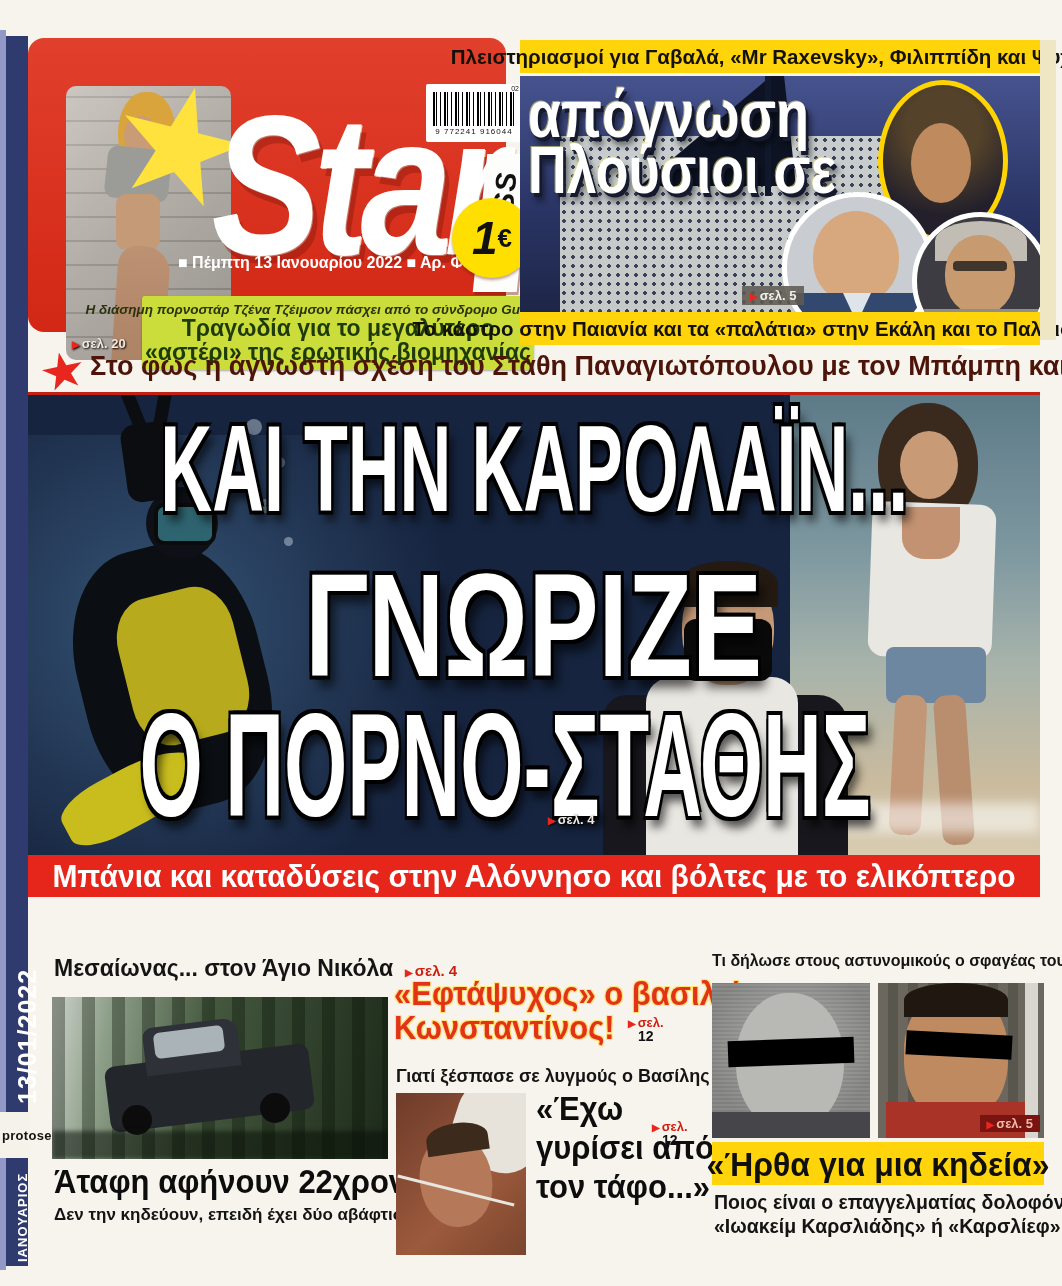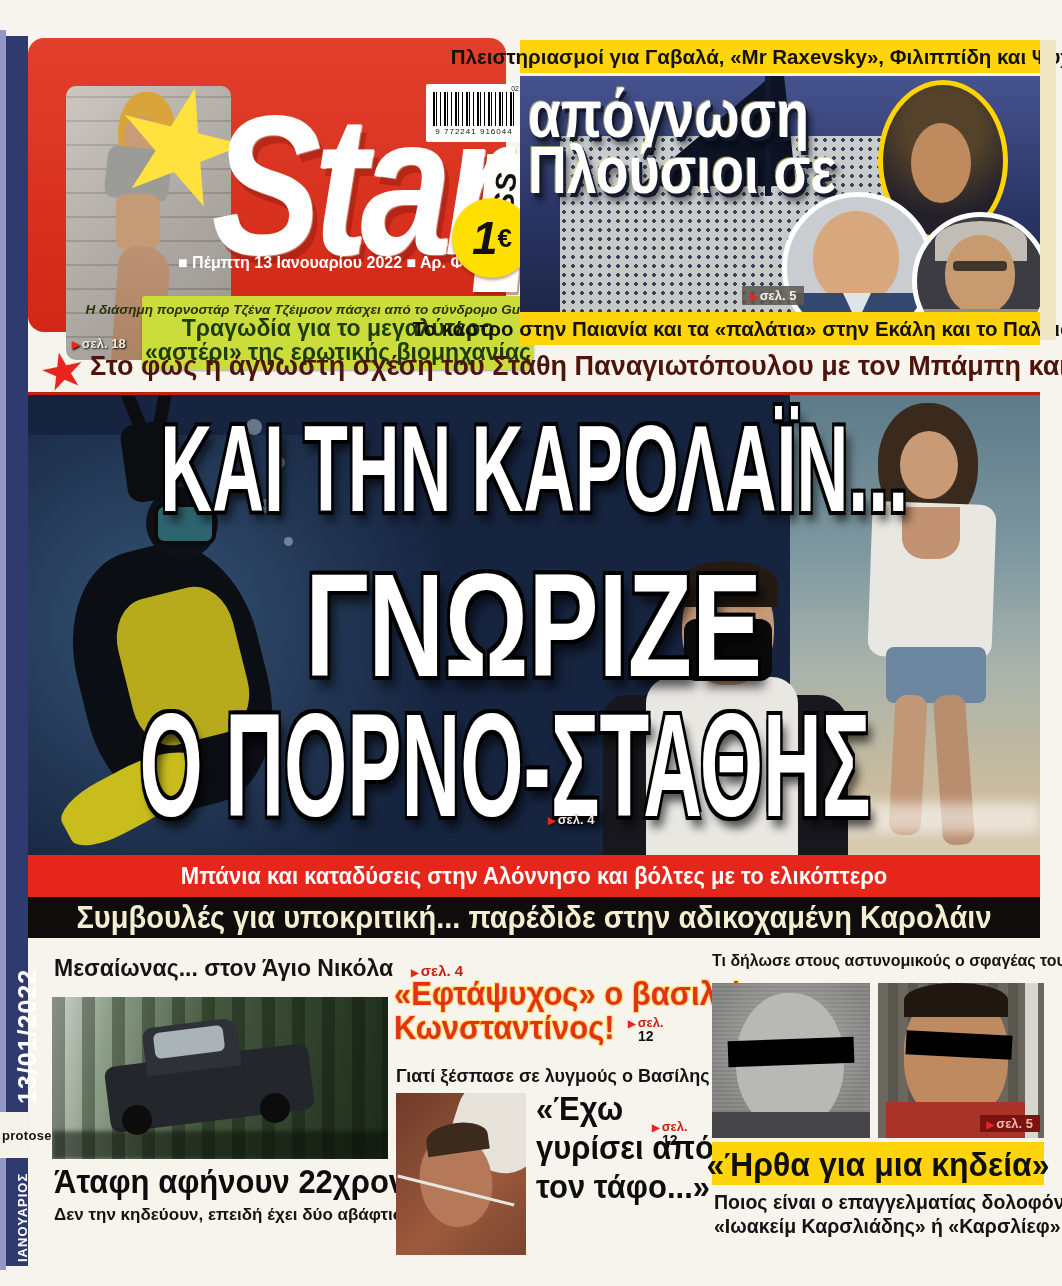--- a/index.html
+++ b/index.html
@@ -129,28 +129,28 @@
   .man-mask{position:absolute;left:656px;top:224px;width:88px;height:62px;background:#0a0a0a;border-radius:12px;}
   .hl{position:absolute;left:0;right:0;display:flex;justify-content:center;color:#fff;font-weight:800;
       text-shadow:3px 3px 0 #000,-3px 3px 0 #000,3px -3px 0 #000,-3px -3px 0 #000,7px 8px 10px rgba(0,0,0,.65);}
   .hl1{top:4px;}  .hl1 .cond{font-size:97px;transform:scale(.74,1.26);}
   .hl2{top:146px;} .hl2 .cond{font-size:113px;transform:scale(.93,1.3);}
   .hl3{top:286px;justify-content:center;} .hl3 .cond{font-size:113px;transform:scale(.72,1.3) translateX(-40px);}
   .badge-main{left:548px;top:812px;color:#efe9e2;font-weight:700;font-size:13px;text-shadow:1px 1px 2px #000;}
 
   
   .strip-red{left:28px;top:855px;width:1012px;height:42px;background:#e6261a;color:#fff;
-             font-weight:800;font-size:22px;}
+             font-weight:800;font-size:30px;}
   .strip-red .cond{transform:scaleY(1.05);}
   .strip-black{left:28px;top:897px;width:1012px;height:41px;background:#0e0d0b;color:#f3edd2;
                font-weight:800;font-size:29px;}
   .strip-black .cond{transform:scaleY(1.05);}
 
   
-  .bl-h1{left:54px;top:955px;font-weight:800;font-size:23px;color:#141414;display:flex;align-items:baseline;gap:18px;}
+  .bl-h1{left:54px;top:955px;font-weight:800;font-size:23px;color:#141414;display:flex;align-items:baseline;gap:12px;}
   .page-red{color:#cc1f10;font-weight:700;font-size:15px;}
   .bl-photo{left:52px;top:997px;width:336px;height:162px;overflow:hidden;
      background:linear-gradient(100deg,#cfd3cc 0%,#8fa08a 16%,#44583e 45%,#1d2a1a 100%);}
   .trees{position:absolute;left:0;top:0;width:100%;height:100%;
      background:repeating-linear-gradient(90deg,rgba(8,18,6,.35) 0 13px,transparent 13px 30px);}
   .car-body{position:absolute;left:55px;top:58px;width:205px;height:66px;background:#23262b;border-radius:10px;transform:rotate(-7deg);}
   .car-cab{position:absolute;left:92px;top:26px;width:95px;height:48px;background:#2e3138;border-radius:10px 14px 0 0;transform:rotate(-7deg);}
   .car-win{position:absolute;left:102px;top:32px;width:70px;height:26px;background:#aab4b8;border-radius:6px;transform:rotate(-7deg);}
   .car-wheel{position:absolute;width:30px;height:30px;background:#0c0c0c;border-radius:50%;}
   .grass{position:absolute;left:0;bottom:0;width:100%;height:28px;background:rgba(10,16,8,.55);filter:blur(2px);}
@@ -222,21 +222,21 @@
     <div class="abs logo">Star</div>
     <div class="abs press-box">
       <span class="press-inner">PRESS</span>
     </div>
     <div class="abs barcode">
       <div class="bc-bars"></div>
       <div class="bc-num">9 772241 916044</div>
       <div class="bc-issue">02</div>
     </div>
     <div class="abs dateline nowrap">■ Πέμπτη 13 Ιανουαρίου 2022 ■ Αρ. Φύλλου 2.249</div>
-    <div class="abs badge19"><span class="arrow">▶</span><span>σελ. 18</span></div>
+    <div class="abs badge19"><span class="arrow">▶</span><span>σελ. 20</span></div>
     <div class="abs teaser">
       <div class="teaser-kick nowrap">Η διάσημη πορνοστάρ Τζένα Τζέιμσον πάσχει από το σύνδρομο Guillain-Barré</div>
       <div class="teaser-line nowrap">Τραγωδία για το μεγαλύτερο</div>
       <div class="teaser-line nowrap">«αστέρι» της ερωτικής βιομηχανίας</div>
     </div>
   </div>
   <div class="abs price">
     <span class="p1">1</span>
     <span class="p2">€</span>
   </div>
@@ -311,23 +311,20 @@
       </div>
     <div class="hl hl3">
         <span class="cond">Ο ΠΟΡΝΟ-ΣΤΑΘΗΣ</span>
       </div>
   </div>
   <div class="abs badge-main"><span class="arrow">▶</span><span>σελ. 4</span></div>
 
   <div class="abs flexc strip-red">
       <span class="cond">Μπάνια και καταδύσεις στην Αλόννησο και βόλτες με το ελικόπτερο</span>
     </div>
-  <div class="abs flexc strip-black">
-      <span class="cond">Συμβουλές για υποκριτική... παρέδιδε στην αδικοχαμένη Καρολάιν</span>
-    </div>
 
   <div class="abs bl-h1">
     <span>Μεσαίωνας... στον Άγιο Νικόλα</span>
     <span class="page-red nowrap"><span class="arrow">▶</span><span>σελ. 4</span></span>
   </div>
   <div class="abs bl-photo">
     <div class="trees"></div>
     <div class="car-body"></div>
     <div class="car-cab"></div>
     <div class="car-win"></div>

